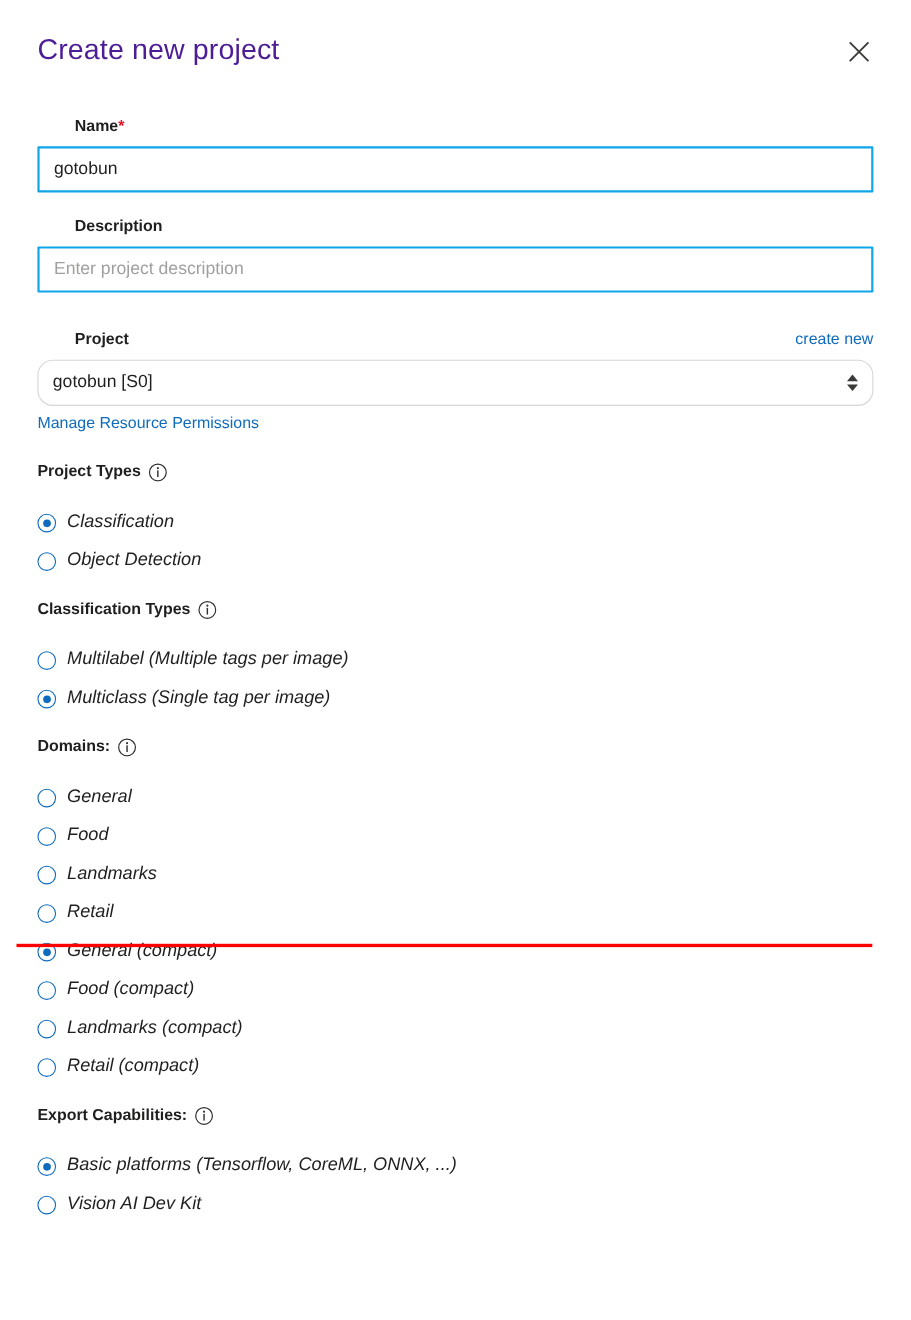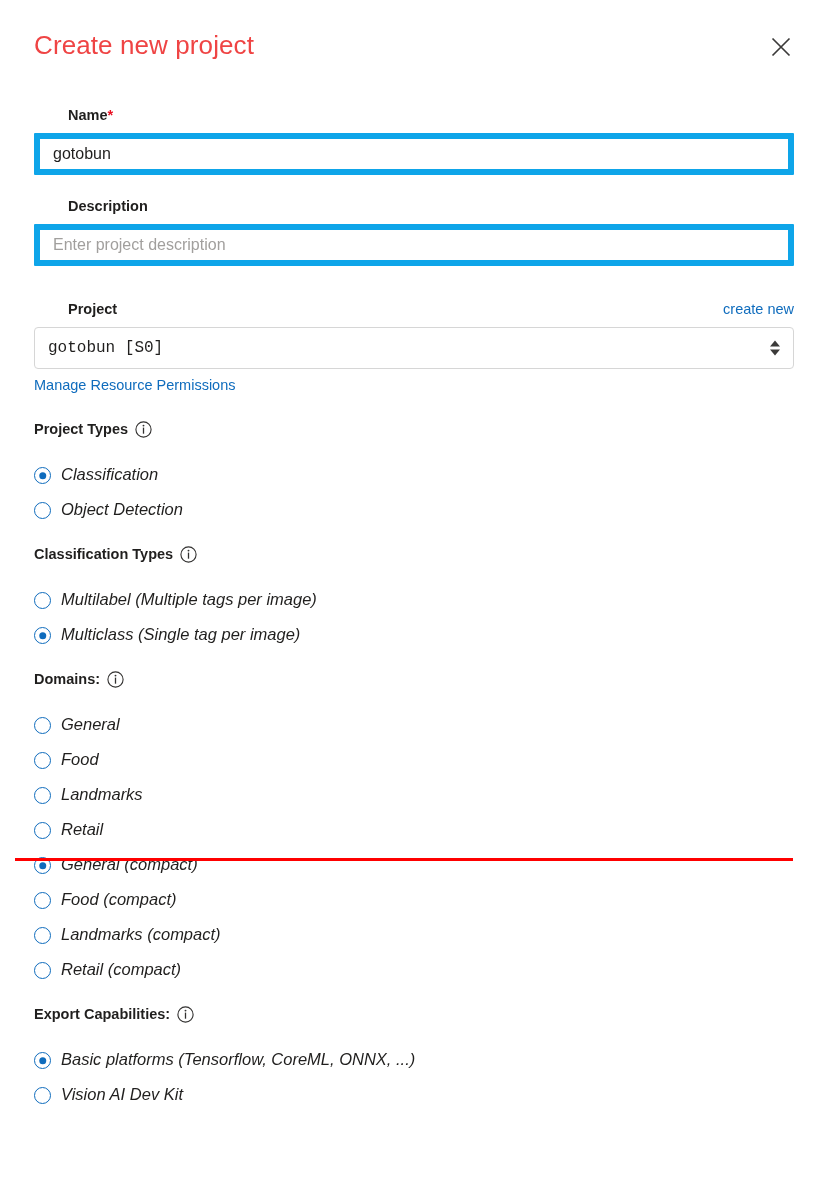--- a/index.html
+++ b/index.html
@@ -29,21 +29,21 @@
   .dlg-header {
     display: flex;
     align-items: flex-start;
     justify-content: space-between;
     padding-top: 28px;
     height: 56px;
   }
   .dlg-title {
     font-size: 26px;
     font-weight: 400;
-    color: #ef4444;
+    color: #4c1d95;
     line-height: 34px;
     letter-spacing: 0.1px;
   }
   .close-btn {
     width: 34px;
     height: 34px;
     display: flex;
     align-items: center;
     justify-content: center;
     cursor: pointer;
@@ -80,46 +80,45 @@
     text-decoration: none;
     cursor: pointer;
     line-height: 18px;
     margin-top: 12px;
   }
 
   .text-input {
     box-sizing: border-box;
     width: 100%;
     height: 42px;
-    border: 6px solid #0ea5e9;
+    border: 2px solid #0ea5e9;
     background: #ffffff;
     font-family: "Liberation Sans", sans-serif;
     font-size: 16px;
     color: #201f1e;
     padding: 0 13px;
     border-radius: 1px;
     outline: none;
   }
   .text-input::placeholder { color: #a19f9d; }
 
   .select-wrap { position: relative; }
   .select-box {
     box-sizing: border-box;
     width: 100%;
     height: 42px;
     border: 1px solid #d6d6d6;
-    border-radius: 4px;
+    border-radius: 14px;
     background: #ffffff;
     font-size: 16px;
     color: #201f1e;
     display: flex;
     align-items: center;
     padding: 0 13px;
     cursor: pointer;
-    font-family: Liberation Mono, monospace;
   }
   .spinner {
     position: absolute;
     right: 14px;
     top: 50%;
     transform: translateY(-50%);
     display: flex;
     flex-direction: column;
     align-items: center;
     gap: 3px;

